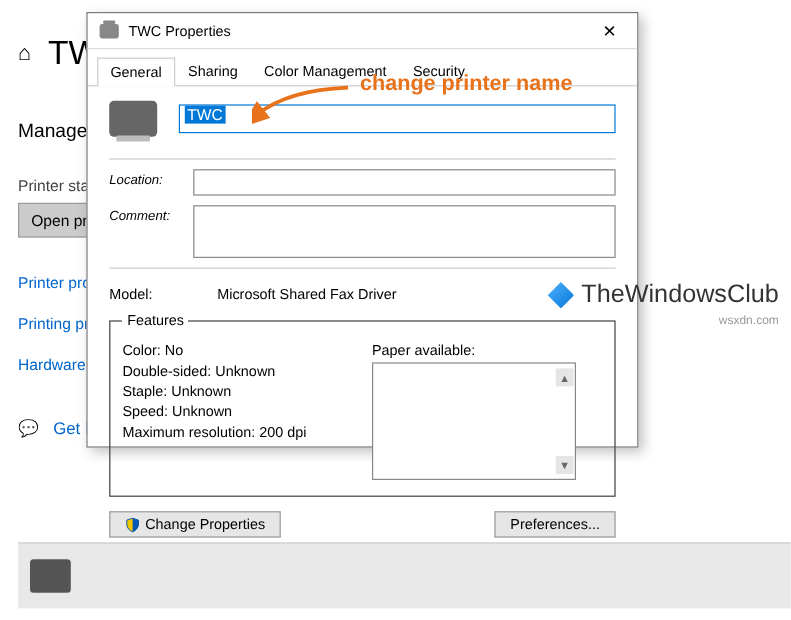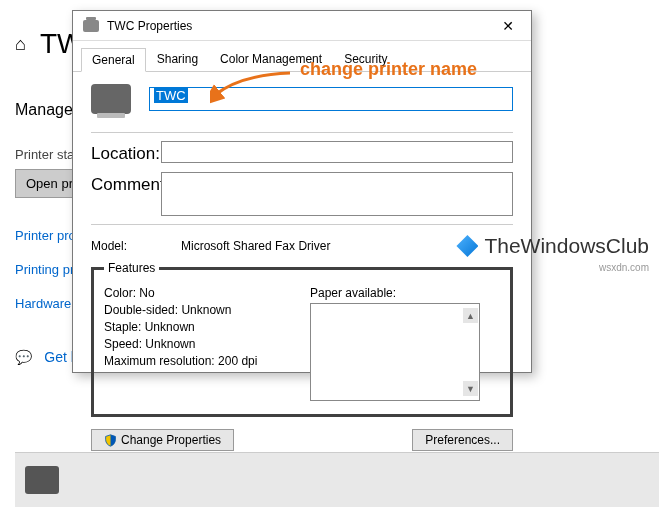--- a/index.html
+++ b/index.html
@@ -37,26 +37,26 @@
 .tab { padding:4px 10px; font-size:12px; border:1px solid transparent; cursor:default;}
 .tab.active { border:1px solid #ccc; border-bottom:1px solid #fff; background:#fff; position:relative; top:1px;}
 .body { padding:12px 18px 8px 18px; }
 .row1 { display:flex; align-items:center; gap:18px; margin-bottom:18px;}
 .picon { width:40px; height:30px; background:#666; border-radius:4px; position:relative;}
 .picon:after{content:"";position:absolute;bottom:-4px;left:6px;right:6px;height:5px;background:#bbb;border-radius:1px;}
 .nameinput { flex:1; height:24px; border:1px solid #0078d7; padding:0 4px; font-size:13px;}
 .nameinput .sel { background:#0078d7; color:#fff; padding:0 2px;}
 .hr { border:none; border-top:1px solid #ccc; margin:0 0 8px 0;}
 .frow { display:flex; align-items:flex-start; gap:10px; margin-bottom:8px;}
-.frow label { width:60px; font-size:17px; padding-top:3px;}
+.frow label { width:60px; font-size:11px; padding-top:3px;font-style:italic;}
 .frow .txt { flex:1; height:22px; border:1px solid #888; background:#fff;}
 .frow .txtbig { flex:1; height:44px; border:1px solid #888; background:#fff;}
 .modelrow { display:flex; gap:30px; margin:14px 0 8px 0; font-size:12px;}
 .modelrow .lab{ width:60px;}
-.fieldset { border:3px solid #404040; padding:8px 10px 10px 10px; font-size:12px;}
+.fieldset { border:1px solid #404040; padding:8px 10px 10px 10px; font-size:12px;}
 .fieldset legend { padding:0 4px;}
 .fgrid { display:flex; gap:16px;}
 .fcol { flex:1;}
 .fcol div { margin:3px 0;}
 .pbox { width:170px; height:98px; border:1px solid #888; background:#fff; position:relative;}
 .pbox .sbtn { position:absolute; right:1px; width:15px; height:15px; background:#e5e5e5; display:flex; align-items:center; justify-content:center; font-size:9px; color:#666;}
 .pbox .up{ top:1px;} .pbox .dn{ bottom:1px;}
 .btnrow1 { display:flex; justify-content:space-between; margin-top:12px;}
 .wbtn { border:1px solid #999; background:#e6e6e6; padding:3px 12px; font-size:12px; display:flex; align-items:center; gap:4px;}
 .shield{width:13px;height:13px;}

